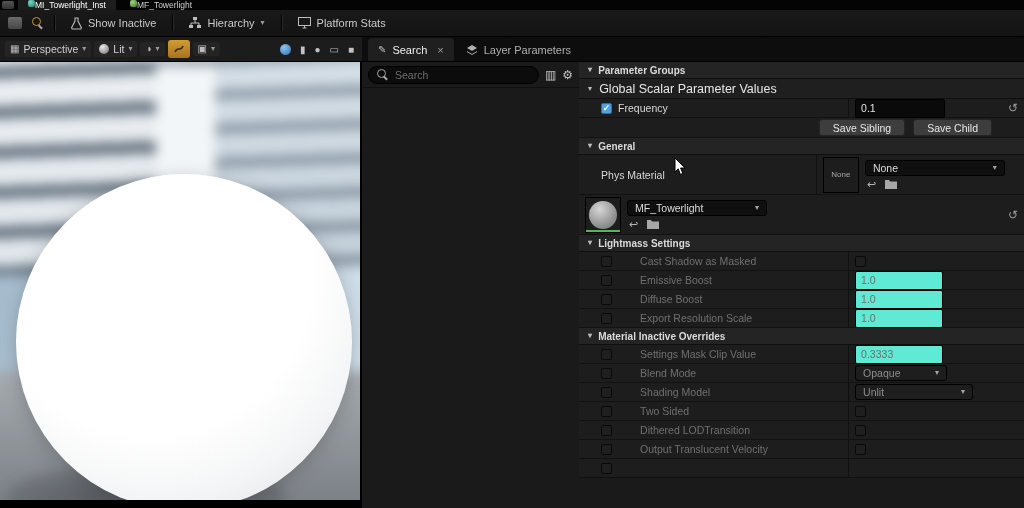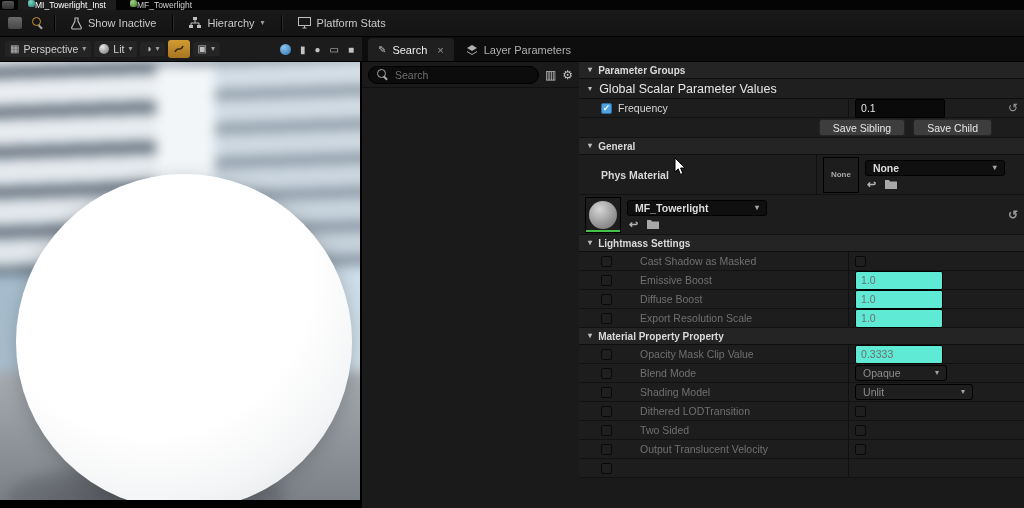--- a/index.html
+++ b/index.html
@@ -78,21 +78,21 @@
   .search-box input { flex:1; background:transparent; border:0; outline:none; color:#dcdcdc; font-size:10.5px; font-family:"Liberation Sans",sans-serif; }
   .search-box input::placeholder { color:#6f6f6f; }
   .sr-icon { color:#c3c3c3; font-size:12px; }
 
   .props { flex:1; overflow:hidden; font-size:10.5px; }
   .sect { height:17px; background:#242424; border-bottom:1px solid #0f0f0f; display:flex; align-items:center; gap:6px; padding-left:9px; font-weight:bold; font-size:10px; color:#dadada; }
   .tri { font-size:8px; color:#bdbdbd; line-height:1; }
   .cat { height:20px; background:#1f1f1f; border-bottom:1px solid #0f0f0f; display:flex; align-items:center; gap:7px; padding-left:9px; font-size:12.5px; color:#e6e6e6; }
 
   .prow { display:flex; align-items:stretch; background:#1d1d1d; border-bottom:1px solid #121212; height:19px; }
-  .prow.tall { height:40px;font-weight:bold; }
+  .prow.tall { height:40px; }
   .plabel { width:270px; border-right:1px solid #101010; display:flex; align-items:center; gap:6px; padding-left:22px; }
   .pvalue { flex:1; display:flex; align-items:center; gap:6px; padding-left:6px; }
   .pgutter { width:22px; display:flex; align-items:center; justify-content:center; color:#9a9a9a; font-size:12px; }
   .dim { color:#707070;margin-left:22px; }
   .lbl { color:#d8d8d8; }
 
   .cb { width:11px; height:11px; border-radius:2px; background:#1f1f1f; border:1px solid #090909; flex:0 0 auto; }
   .cb.checked { background:#4fa3e3; border-color:#2f6f9f; display:flex; align-items:center; justify-content:center; color:#fff; font-size:9px; font-weight:bold; line-height:1; }
 
   .field { height:19px; min-width:88px; background:#0a0a0a; border:1px solid #000; border-radius:2px; display:flex; align-items:center; padding:0 5px; color:#e4e4e4; font-size:10.5px; }
@@ -362,27 +362,27 @@
             <span class="dim">Export Resolution Scale</span>
           </div>
           <div class="pvalue">
             <div class="field off">1.0</div>
           </div>
           <div class="pgutter"></div>
         </div>
 
         <div class="sect">
           <span class="tri">▾</span>
-          <span>Material Property Property</span>
-        </div>
-
-        <div class="prow">
-          <div class="plabel">
-            <span class="cb"></span>
-            <span class="dim">Opacity Mask Clip Value</span>
+          <span>Material Inactive Overrides</span>
+        </div>
+
+        <div class="prow">
+          <div class="plabel">
+            <span class="cb"></span>
+            <span class="dim">Settings Mask Clip Value</span>
           </div>
           <div class="pvalue">
             <div class="field off">0.3333</div>
           </div>
           <div class="pgutter"></div>
         </div>
 
         <div class="prow">
           <div class="plabel">
             <span class="cb"></span>
@@ -407,32 +407,32 @@
               <span>Unlit</span>
               <span class="caret">▾</span>
             </div>
           </div>
           <div class="pgutter"></div>
         </div>
 
         <div class="prow">
           <div class="plabel">
             <span class="cb"></span>
+            <span class="dim">Two Sided</span>
+          </div>
+          <div class="pvalue">
+            <span class="cb"></span>
+          </div>
+          <div class="pgutter"></div>
+        </div>
+
+        <div class="prow">
+          <div class="plabel">
+            <span class="cb"></span>
             <span class="dim">Dithered LODTransition</span>
-          </div>
-          <div class="pvalue">
-            <span class="cb"></span>
-          </div>
-          <div class="pgutter"></div>
-        </div>
-
-        <div class="prow">
-          <div class="plabel">
-            <span class="cb"></span>
-            <span class="dim">Two Sided</span>
           </div>
           <div class="pvalue">
             <span class="cb"></span>
           </div>
           <div class="pgutter"></div>
         </div>
 
         <div class="prow">
           <div class="plabel">
             <span class="cb"></span>

